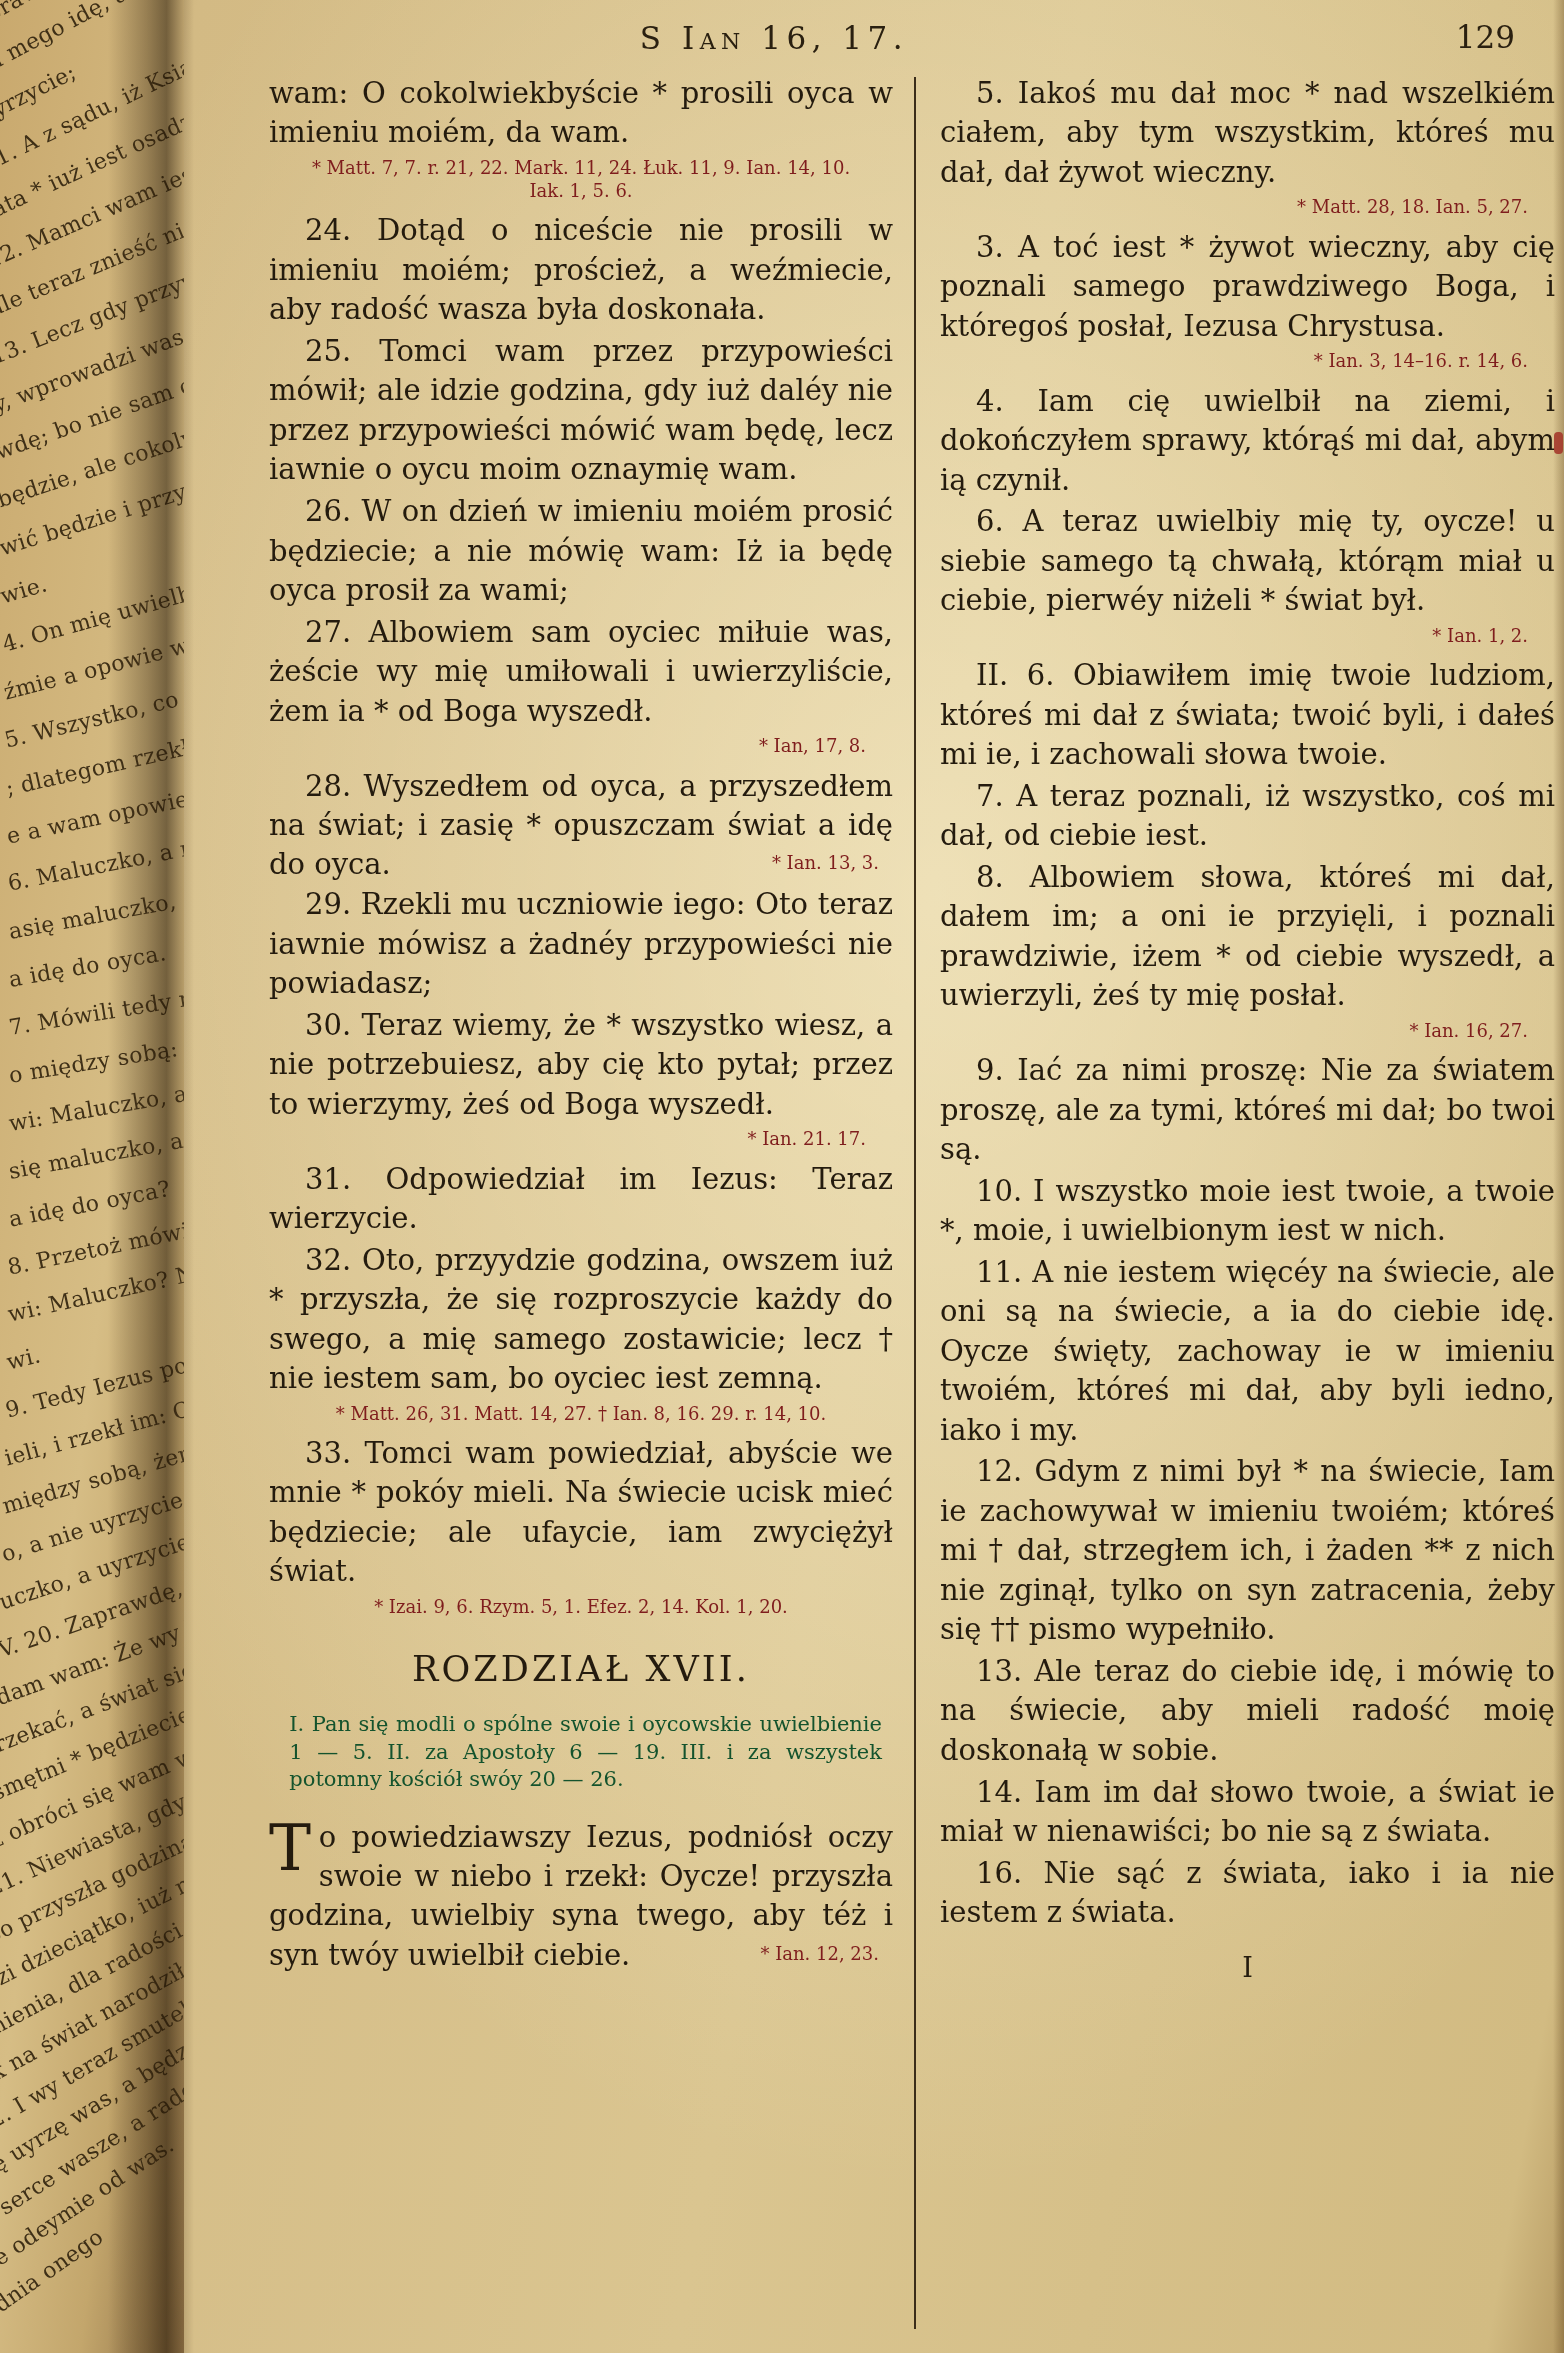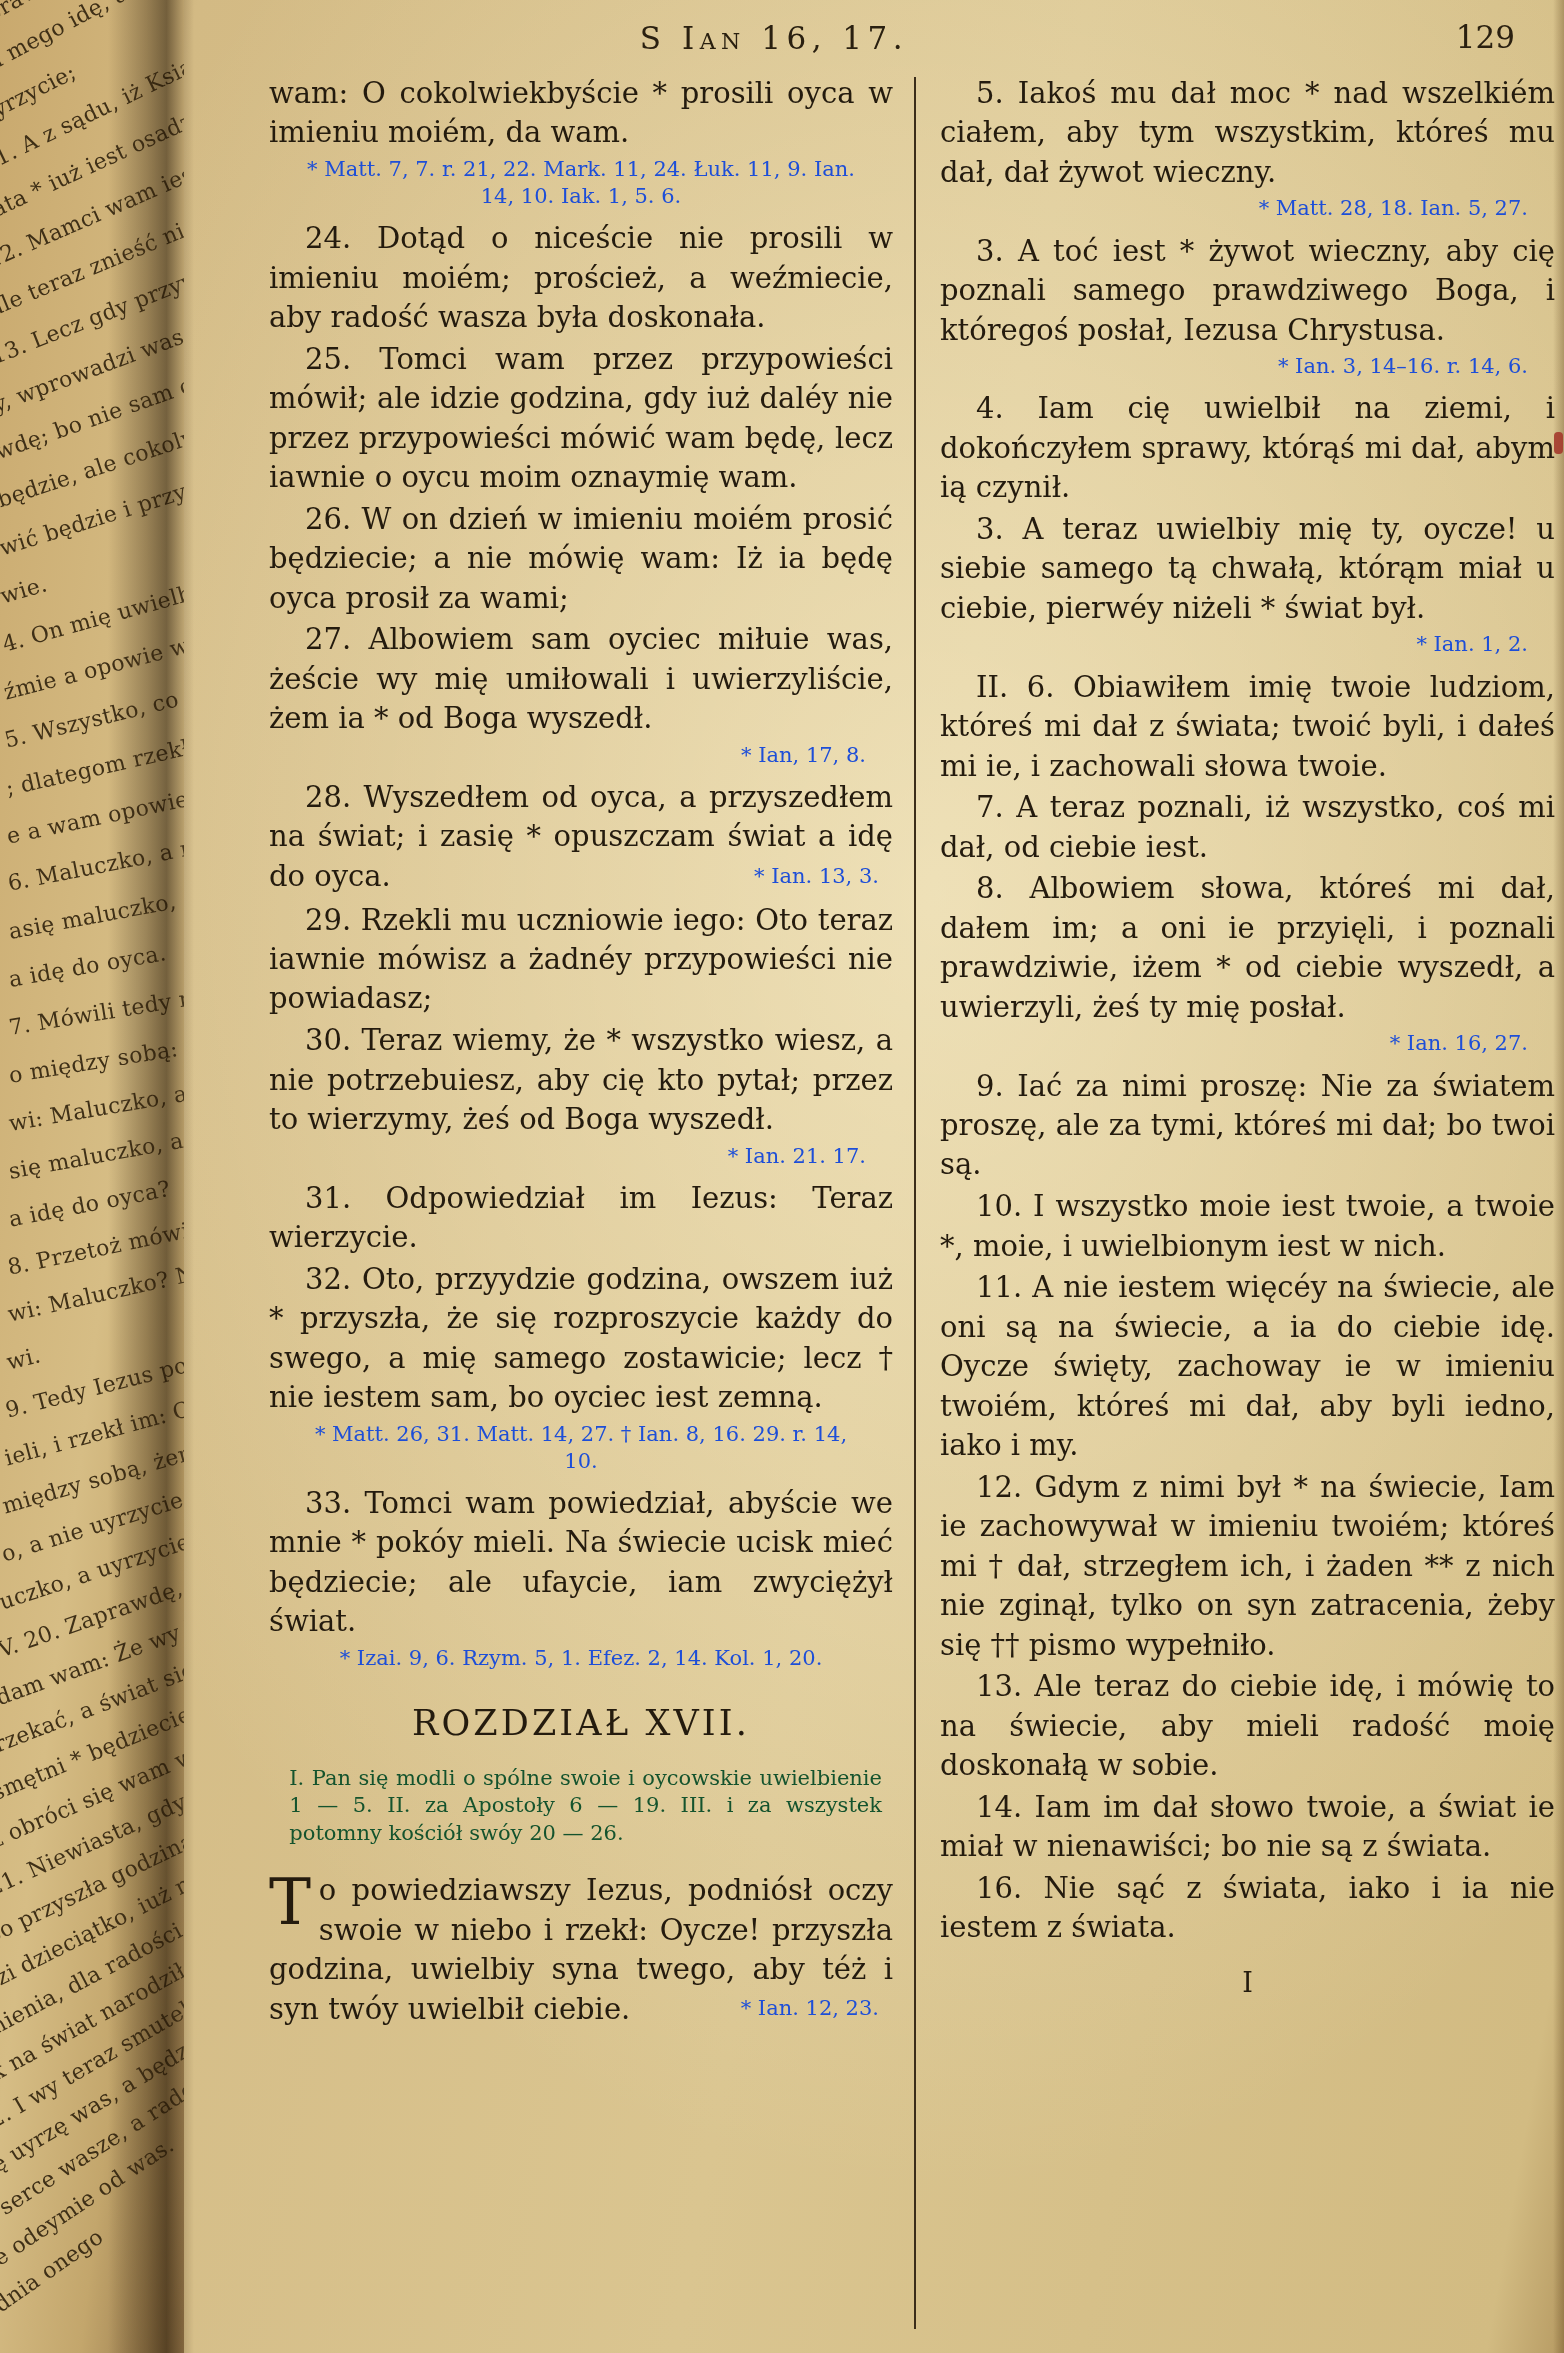--- a/index.html
+++ b/index.html
@@ -46,21 +46,21 @@
   .col { position:absolute; top:74px; }
   .col-left  { left:109px; width:624px; }
   .col-right { left:780px; width:615px; }
   .divider { position:absolute; left:754px; top:77px; width:2px; height:2252px; background:#3b2d1a; }
 
   .verse {
     font-size:29px; line-height:1.36; text-align:justify;
     text-indent:36px; margin-bottom:2.3px;
   }
   .cont { text-indent:0; }
-  .ref  { font-size:21px; line-height:1.28; color:#1d4ed8; margin:3.1px 0 9.4px; }
+  .ref  { font-size:18px; line-height:1.28; color:#7f1d1d; margin:3.1px 0 9.4px; }
   .ref.c { text-align:center; padding:0 28px; }
   .ref.r { text-align:right; padding-right:27px; }
   .ref.pull { text-align:right; padding-right:14px; margin-top:-36px; margin-bottom:11px; }
 
   .h-chapter {
     font-size:35px; font-weight:400; text-align:center;
     letter-spacing:3.1px; margin:31px 0 22px;
   }
   .summary { font-size:21px; line-height:1.32; text-align:justify; margin:0 11px 23.5px 20.3px; color:#14532d; }
 
@@ -166,21 +166,21 @@
     <p class="verse drop"><span class="dropcap">T</span><span>o powiedziawszy Iezus, podniósł oczy swoie w niebo i rzekł: Oycze! przyszła godzina, uwielbiy syna twego, aby téż i syn twóy uwielbił ciebie.</span></p>
     <p class="ref pull">* Ian. 12, 23.</p>
   </section>
 
   <section class="col col-right">
     <p class="verse">5. Iakoś mu dał moc * nad wszelkiém ciałem, aby tym wszystkim, któreś mu dał, dał żywot wieczny.</p>
     <p class="ref r">* Matt. 28, 18. Ian. 5, 27.</p>
     <p class="verse">3. A toć iest * żywot wieczny, aby cię poznali samego prawdziwego Boga, i któregoś posłał, Iezusa Chrystusa.</p>
     <p class="ref r">* Ian. 3, 14–16. r. 14, 6.</p>
     <p class="verse">4. Iam cię uwielbił na ziemi, i dokończyłem sprawy, którąś mi dał, abym ią czynił.</p>
-    <p class="verse">3. A teraz uwielbiy mię ty, oycze! u siebie samego tą chwałą, którąm miał u ciebie, pierwéy niżeli * świat był.</p>
+    <p class="verse">6. A teraz uwielbiy mię ty, oycze! u siebie samego tą chwałą, którąm miał u ciebie, pierwéy niżeli * świat był.</p>
     <p class="ref r">* Ian. 1, 2.</p>
     <p class="verse">II. 6. Obiawiłem imię twoie ludziom, któreś mi dał z świata; twoić byli, i dałeś mi ie, i zachowali słowa twoie.</p>
     <p class="verse">7. A teraz poznali, iż wszystko, coś mi dał, od ciebie iest.</p>
     <p class="verse">8. Albowiem słowa, któreś mi dał, dałem im; a oni ie przyięli, i poznali prawdziwie, iżem * od ciebie wyszedł, a uwierzyli, żeś ty mię posłał.</p>
     <p class="ref r">* Ian. 16, 27.</p>
     <p class="verse">9. Iać za nimi proszę: Nie za światem proszę, ale za tymi, któreś mi dał; bo twoi są.</p>
     <p class="verse">10. I wszystko moie iest twoie, a twoie *, moie, i uwielbionym iest w nich.</p>
     <p class="verse">11. A nie iestem więcéy na świecie, ale oni są na świecie, a ia do ciebie idę. Oycze święty, zachoway ie w imieniu twoiém, któreś mi dał, aby byli iedno, iako i my.</p>
     <p class="verse">12. Gdym z nimi był * na świecie, Iam ie zachowywał w imieniu twoiém; któreś mi † dał, strzegłem ich, i żaden ** z nich nie zginął, tylko on syn zatracenia, żeby się †† pismo wypełniło.</p>
     <p class="verse">13. Ale teraz do ciebie idę, i mówię to na świecie, aby mieli radość moię doskonałą w sobie.</p>

